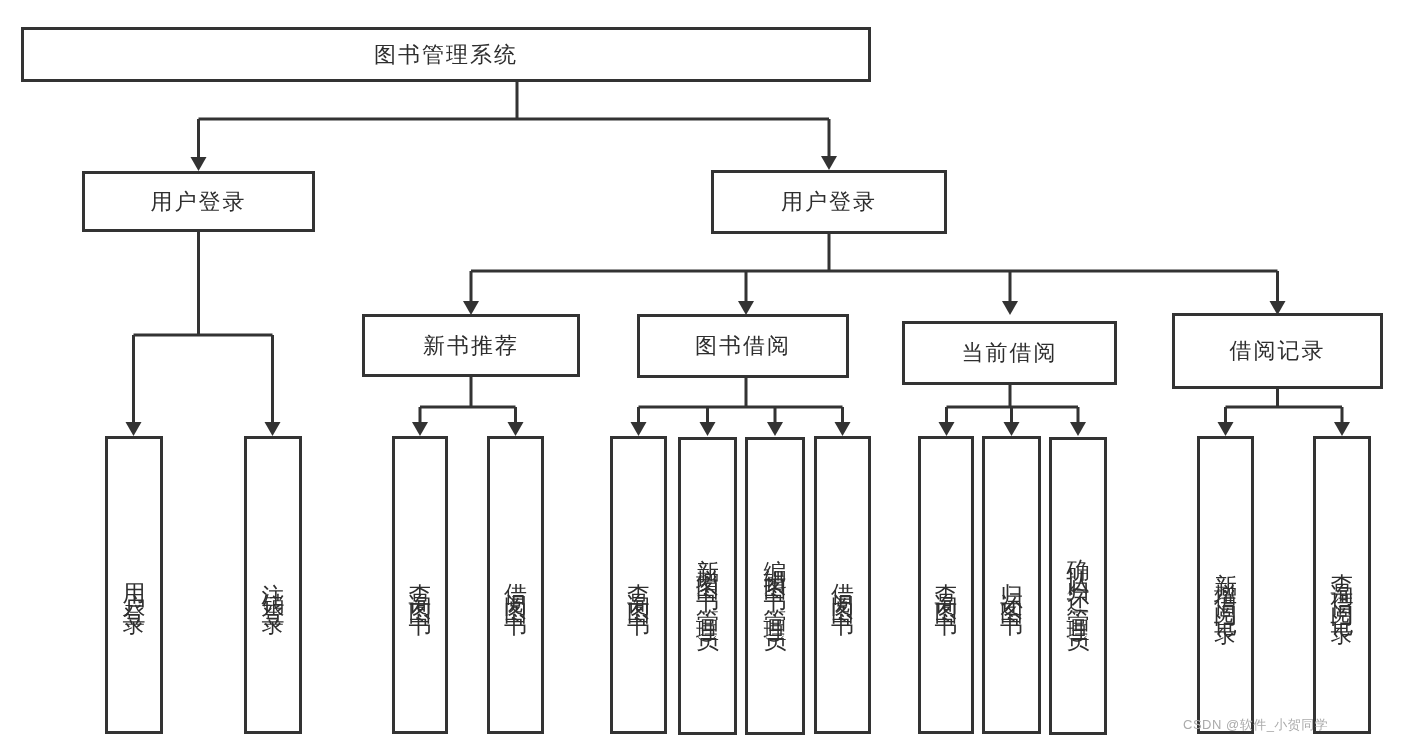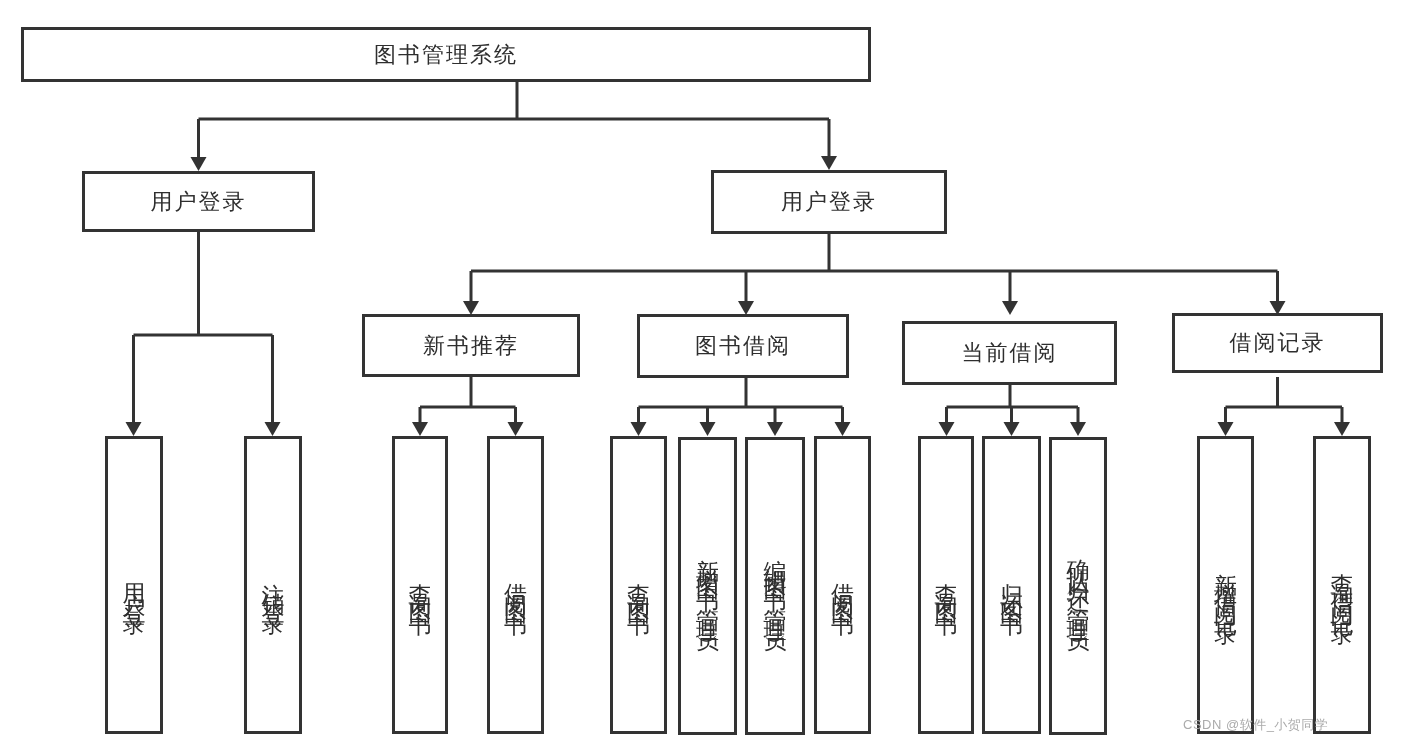--- a/index.html
+++ b/index.html
@@ -89,21 +89,21 @@
   </svg>
 
   <div class="node hbox" style="left:21px;top:13px;width:850px;height:55px;margin-top:14px;">图书管理系统</div>
 
   <div class="node hbox" style="left:82px;top:171px;width:233px;height:61px;">用户登录</div>
   <div class="node hbox" style="left:711px;top:170px;width:236px;height:64px;">用户登录</div>
 
   <div class="node hbox" style="left:362px;top:314px;width:218px;height:63px;text-align:center;">新书推荐</div>
   <div class="node hbox" style="left:637px;top:314px;width:212px;height:64px;">图书借阅</div>
   <div class="node hbox" style="left:902px;top:313px;width:215px;height:64px;margin-top:8px;">当前借阅</div>
-  <div class="node hbox" style="left:1172px;top:313px;width:211px;height:60px;">借阅记录</div>
+  <div class="node hbox" style="left:1172px;top:313px;width:211px;height:76px;">借阅记录</div>
 
   <div class="node vbox" style="left:105px;top:436px;width:58px;height:298px;">用户登录</div>
   <div class="node vbox" style="left:244px;top:436px;width:58px;height:298px;">注销登录</div>
 
   <div class="node vbox" style="left:392px;top:436px;width:56px;height:298px;">查询图书</div>
   <div class="node vbox" style="left:487px;top:436px;width:57px;height:298px;">借阅图书</div>
 
   <div class="node vbox" style="left:610px;top:436px;width:57px;height:298px;">查询图书</div>
   <div class="node vbox" style="left:678px;top:437px;width:59px;height:298px;">新增图书（管理员）</div>
   <div class="node vbox" style="left:745px;top:437px;width:60px;height:298px;">编辑图书（管理员）</div>

